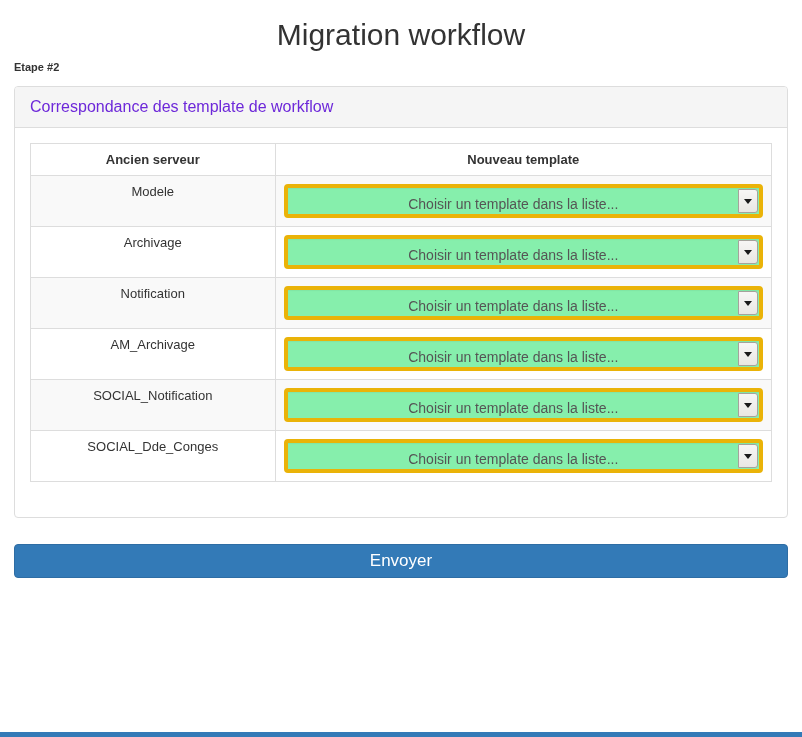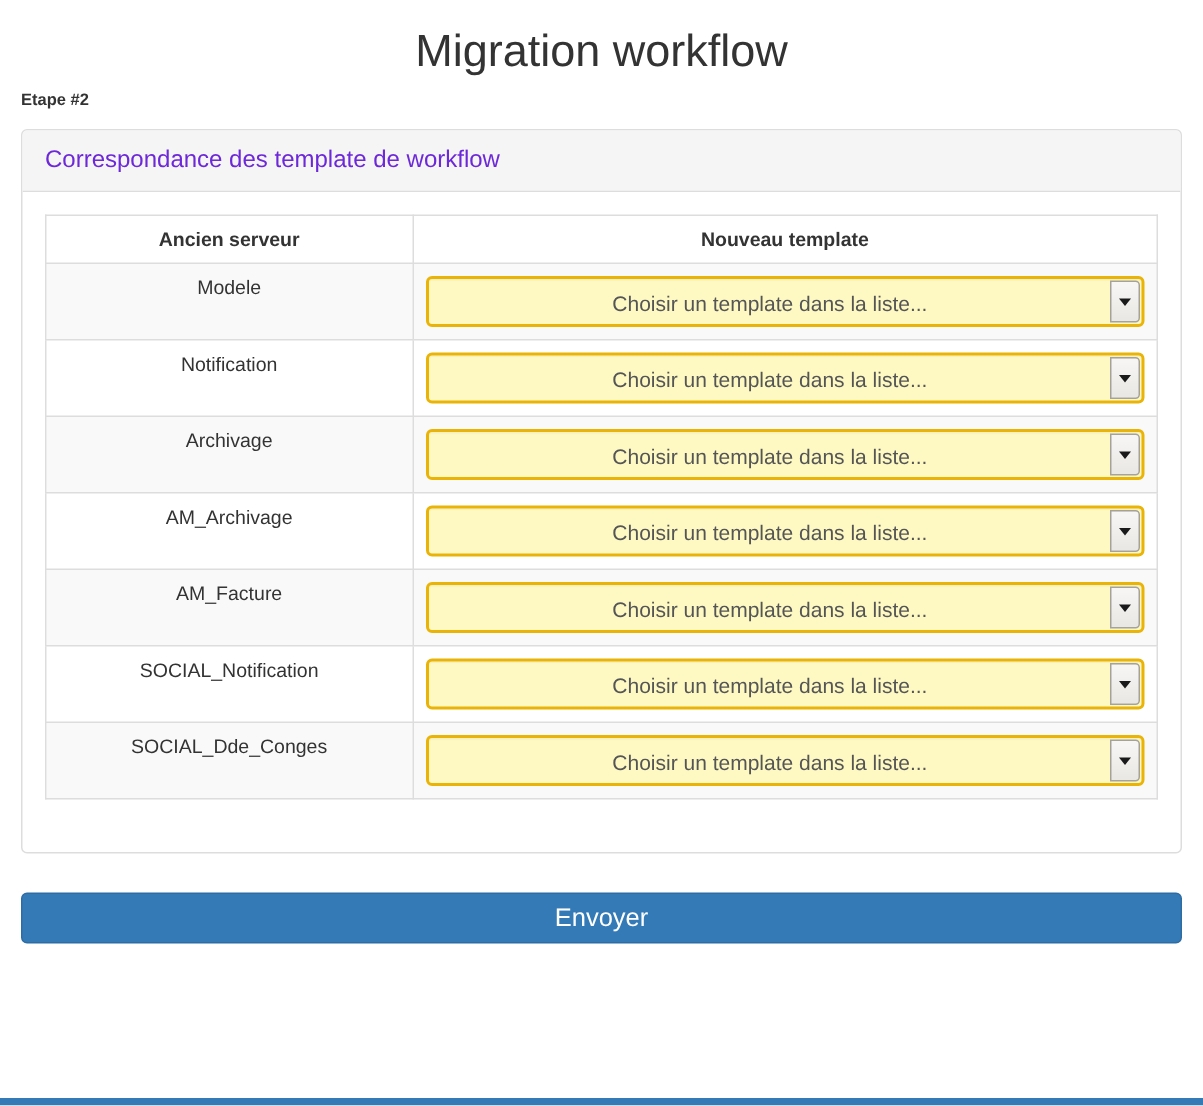--- a/index.html
+++ b/index.html
@@ -66,23 +66,23 @@
     font-weight: bold;
     color: #333;
   }
   .mapping-table th.col-old { width: 33%; }
   .mapping-table tbody tr:nth-child(odd) { background: #f9f9f9; }
   .mapping-table tbody tr:nth-child(even) { background: #fff; }
 
   .select-wrap {
     position: relative;
     height: 34px;
-    border: 2px solid #eab308;
+    border: 4px solid #eab308;
     border-radius: 4px;
-    background: #fef9c3;
+    background: #86efac;
     box-shadow: inset 0 1px 1px rgba(0,0,0,.04);
     cursor: pointer;
   }
   .select-text {
     display: block;
     line-height: 32px;
     padding: 0 32px 0 12px;
     font-size: 14px;
     color: #555;
     white-space: nowrap;
@@ -157,54 +157,43 @@
               <td>
                 <div class="select-wrap">
                   <span class="select-text">Choisir un template dans la liste...</span>
                   <span class="select-arrow">
                     <span class="tri"></span>
                   </span>
                 </div>
               </td>
             </tr>
             <tr>
+              <td>Archivage</td>
+              <td>
+                <div class="select-wrap">
+                  <span class="select-text">Choisir un template dans la liste...</span>
+                  <span class="select-arrow">
+                    <span class="tri"></span>
+                  </span>
+                </div>
+              </td>
+            </tr>
+            <tr>
               <td>Notification</td>
               <td>
                 <div class="select-wrap">
                   <span class="select-text">Choisir un template dans la liste...</span>
                   <span class="select-arrow">
                     <span class="tri"></span>
                   </span>
                 </div>
               </td>
             </tr>
             <tr>
-              <td>Archivage</td>
-              <td>
-                <div class="select-wrap">
-                  <span class="select-text">Choisir un template dans la liste...</span>
-                  <span class="select-arrow">
-                    <span class="tri"></span>
-                  </span>
-                </div>
-              </td>
-            </tr>
-            <tr>
               <td>AM_Archivage</td>
-              <td>
-                <div class="select-wrap">
-                  <span class="select-text">Choisir un template dans la liste...</span>
-                  <span class="select-arrow">
-                    <span class="tri"></span>
-                  </span>
-                </div>
-              </td>
-            </tr>
-            <tr>
-              <td>AM_Facture</td>
               <td>
                 <div class="select-wrap">
                   <span class="select-text">Choisir un template dans la liste...</span>
                   <span class="select-arrow">
                     <span class="tri"></span>
                   </span>
                 </div>
               </td>
             </tr>
             <tr>

